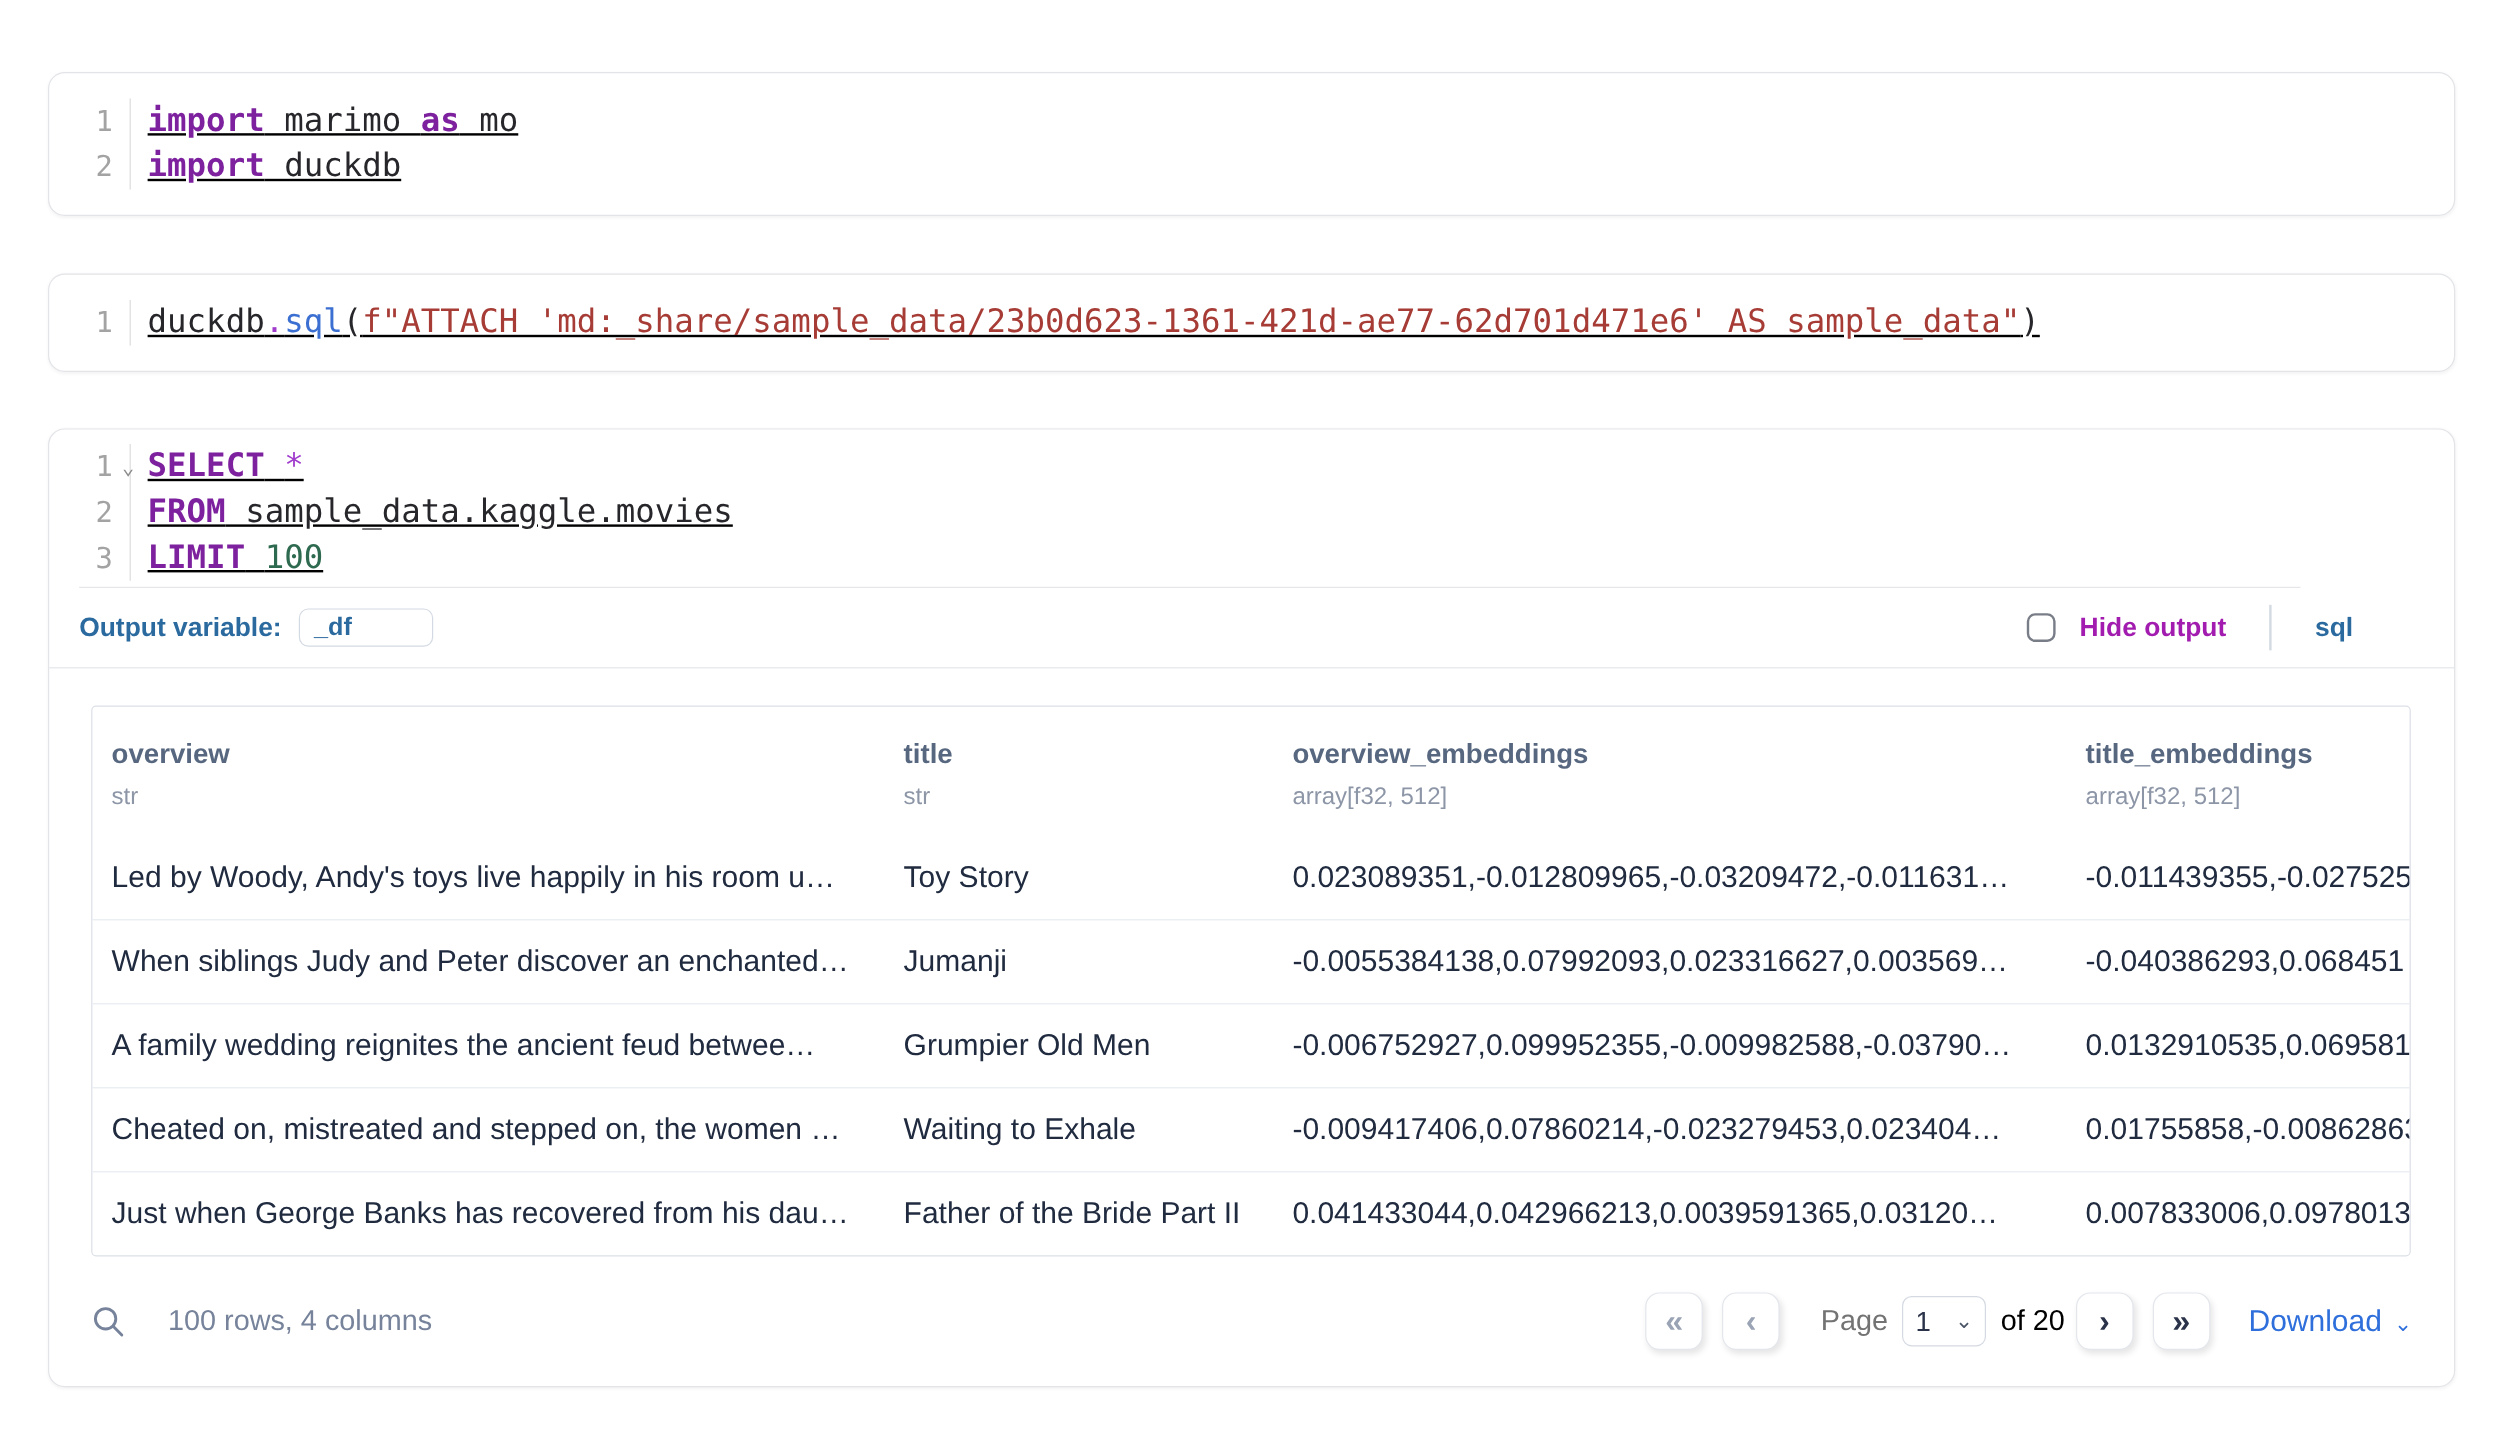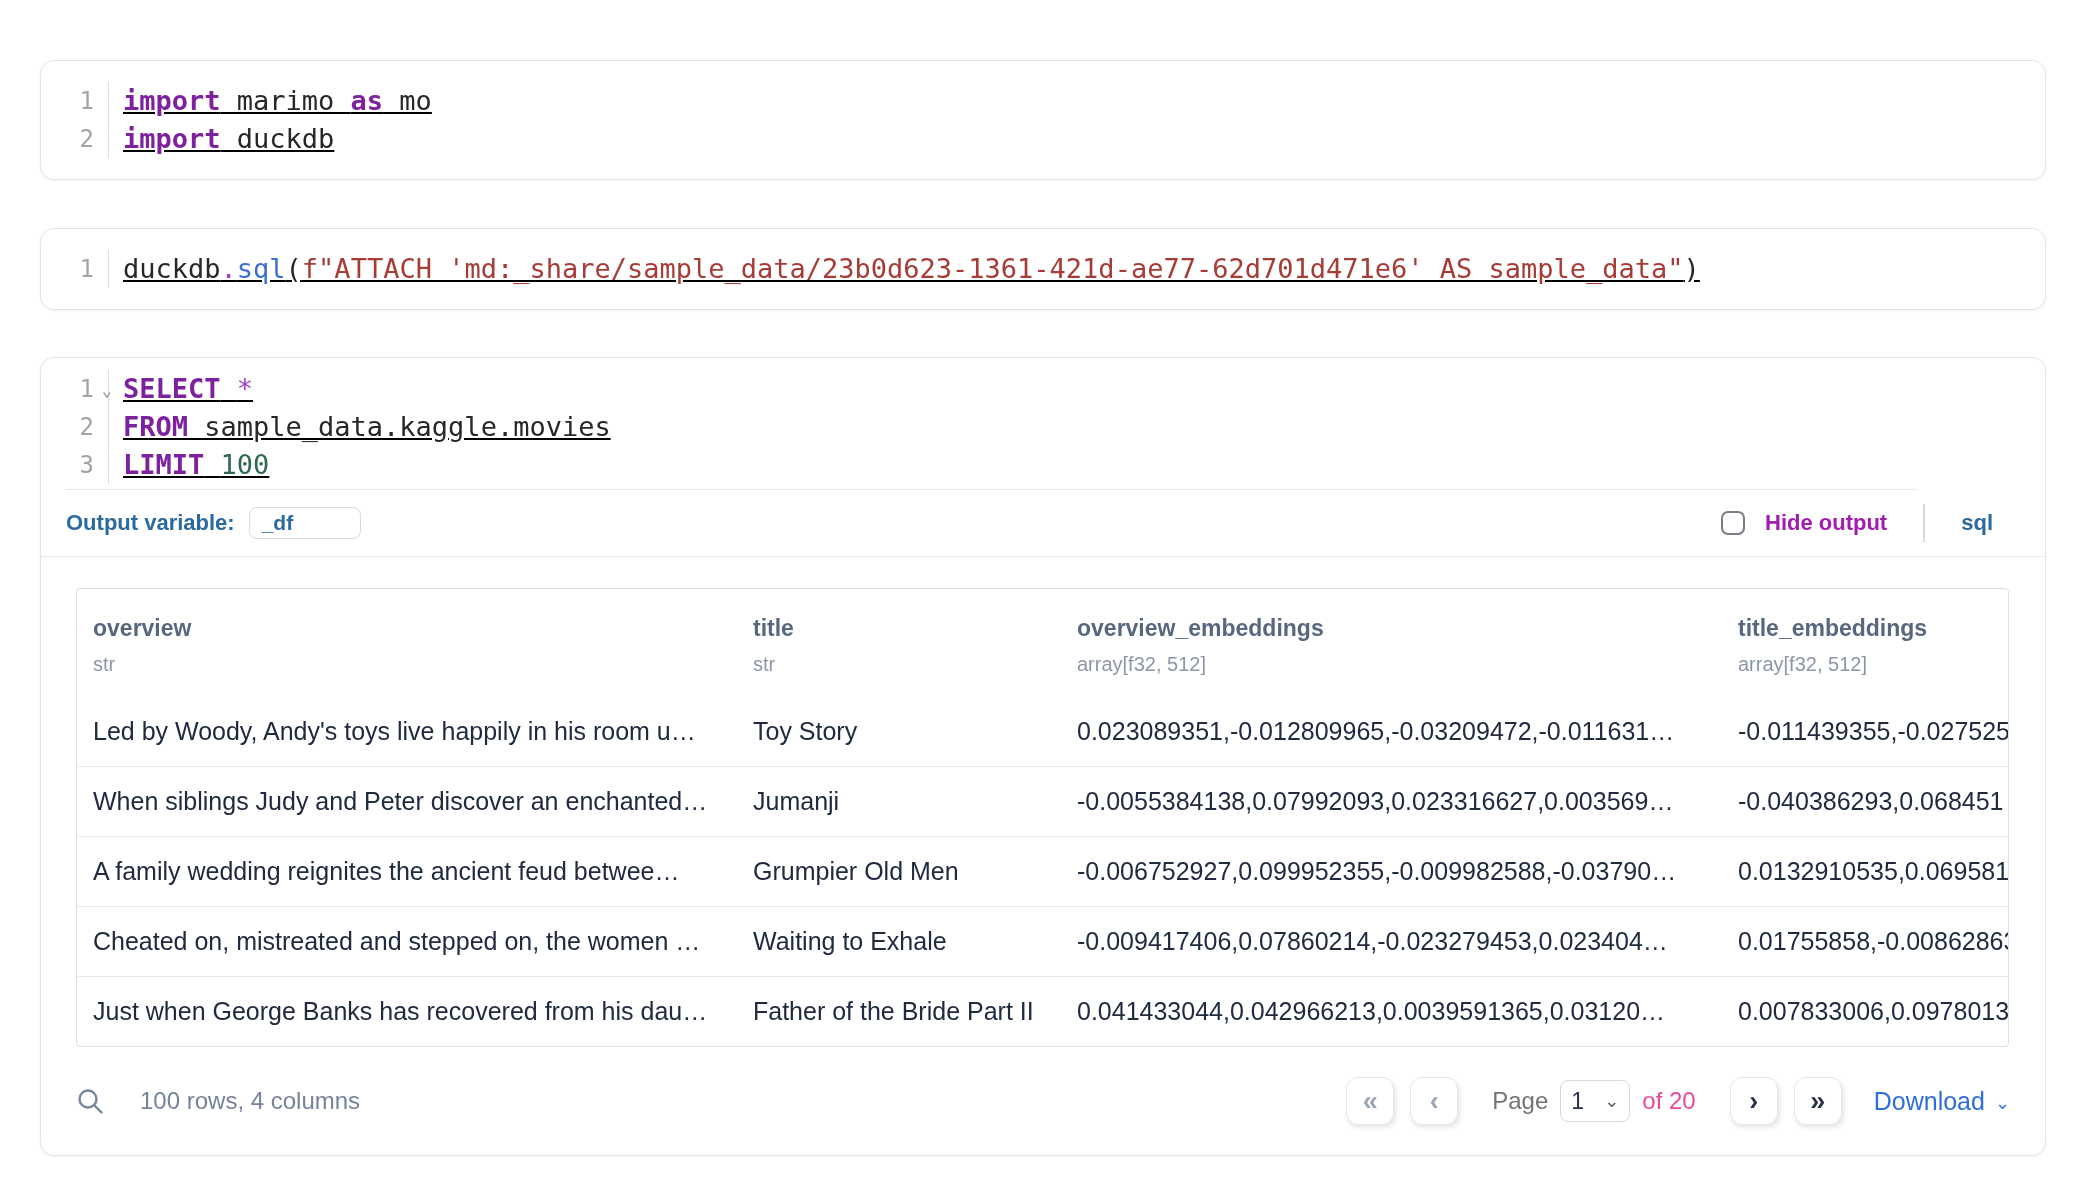--- a/index.html
+++ b/index.html
@@ -23,21 +23,21 @@
   .code-line { white-space:pre; }
   .tk-kw  { color:#7d219f; font-weight:bold; }
   .tk-pl  { color:#27272b; }
   .tk-op  { color:#a13dcd; }
   .tk-fn  { color:#3b6fd1; }
   .tk-str { color:#a63c35; }
   .tk-num { color:#2d6a4f; }
 
   
   .code-divider { height:1px; background:#e4e6ea; margin-left:25px; margin-right:128px; }
-  .sql-toolbar { height:66px; display:flex; align-items:center; padding-left:25px; margin-right:52px; }
+  .sql-toolbar { height:66px; display:flex; align-items:center; padding-left:25px; margin-right:84px; }
   .ov-label { color:#2b6a9e; font-weight:bold; font-size:22px; }
   .ov-input { width:112px; height:32px; margin-left:14px; border:1px solid #d4dae3; border-radius:8px;
               display:flex; align-items:center; padding-left:12px;
               color:#2b6a9e; font-weight:bold; font-size:21px; }
   .toolbar-right { margin-left:auto; display:flex; align-items:center; }
   .hide-checkbox { width:24px; height:24px; border:2px solid #787d87; border-radius:7px; background:#fff; }
   .hide-label { color:#a21caf; font-weight:bold; font-size:22px; margin-left:20px; }
   .toolbar-vsep { width:2px; height:38px; background:#d4dae2; margin:0 36px; }
   .lang-label { color:#2b6a9e; font-weight:bold; font-size:22px; }
   .full-divider { border-top:1px solid #e4e6ea; }
@@ -63,21 +63,21 @@
             display:flex; align-items:center; justify-content:center;
             box-shadow:2px 3px 5px rgba(0,0,0,0.10); font-size:27px; font-weight:bold; line-height:1; }
   .pg-btn.disabled { color:#9aa4b5; }
   .pg-btn.enabled  { color:#2a3349; }
   .pg-btn + .pg-btn { margin-left:16px; }
   .page-word { color:#737373; font-size:24px; margin-left:34px; }
   .page-select { width:70px; height:42px; border:1px solid #d5dae2; border-radius:8px; margin-left:12px;
                  display:flex; align-items:center; padding:0 10px; background:#fff; }
   .page-select .val { color:#2a3349; font-size:23px; flex:1; }
   .page-select .chev { color:#4a5568; font-size:18px; }
-  .of-word { color:#ec4899; font-size:24px; margin-left:12px; margin-right:34px; }
+  .of-word { color:#000000; font-size:24px; margin-left:12px; margin-right:9px; }
   .download { color:#2e6fdb; font-size:25px; margin-left:32px; display:flex; align-items:center; }
   .download .chev { font-size:18px; margin-left:10px; margin-top:4px; }
 </style>
 </head>
 <body>
 
 <div class="cell cell-1">
   <div class="code-editor">
     <div class="gutter">
         <div class="ln-num">1</div>

